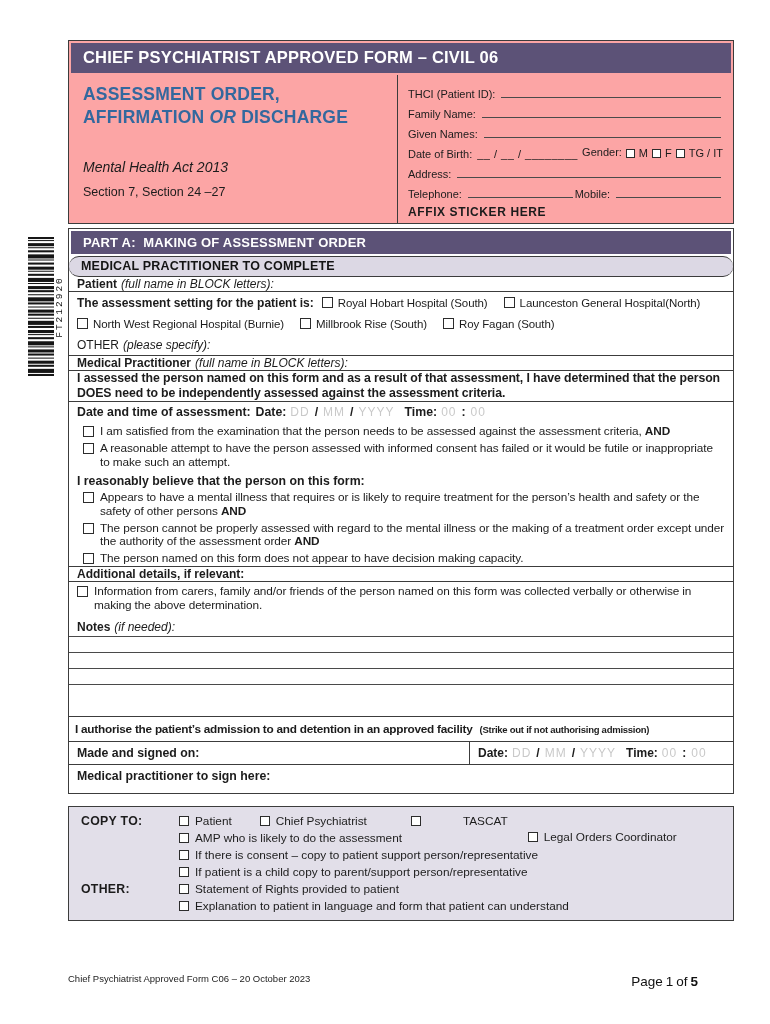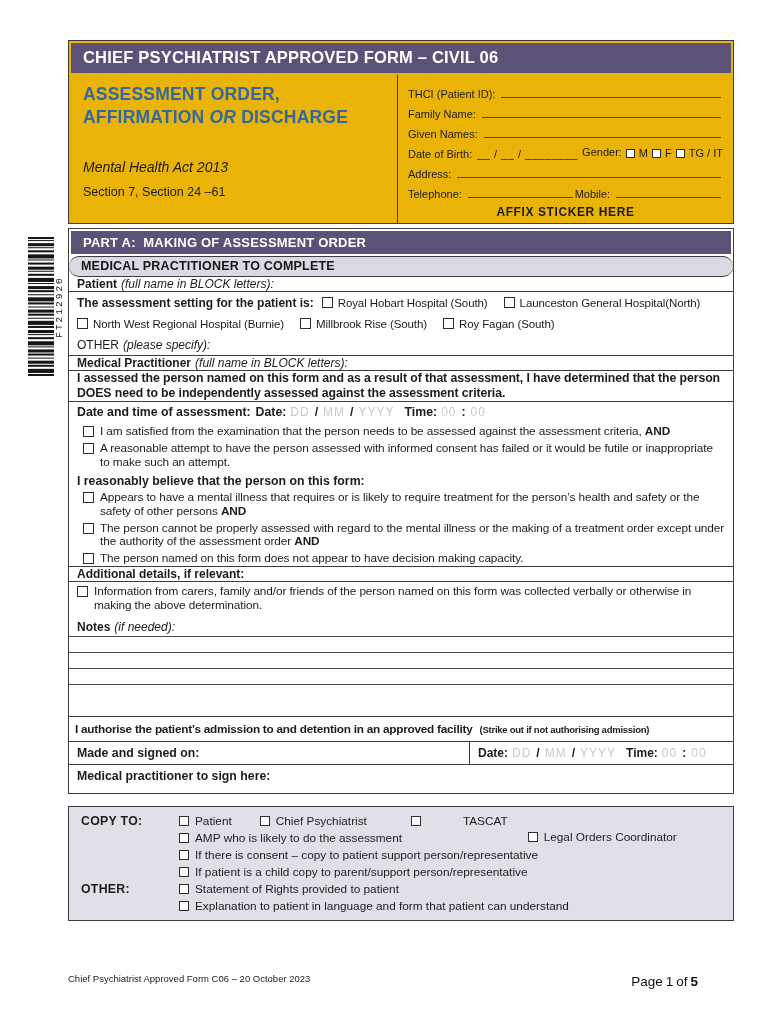--- a/index.html
+++ b/index.html
@@ -15,39 +15,39 @@
   
   .barcode { position:absolute; left:28px; top:237px; width:26px; height:139px; }
   .barcode-text {
     position:absolute; left:54px; top:377px; width:140px;
     transform:rotate(-90deg); transform-origin:left top;
     font-family:"Liberation Mono", monospace; font-size:9.5px; letter-spacing:2px;
     color:#111; text-align:center;
   }
 
   
-  .header-box { border:1.5px solid #3c3c3c; background:#eab308; }
+  .header-box { border:1.5px solid #3c3c3c; background:#fca5a5; }
   .header-band {
     background:#5c5277; color:#fff; font-weight:bold; font-size:16.5px;
     padding:5px 12px 6px 12px; letter-spacing:.2px; margin:2px; 
   }
   .header-cols { display:flex; }
   .header-left { width:328px; padding:8px 8px 8px 14px; }
   .doc-title { color:#33689e; font-weight:bold; font-size:17.5px; line-height:1.3; letter-spacing:.2px; }
   .doc-title .or { font-style:italic; }
   .act { font-style:italic; font-size:14px; margin-top:30px; }
   .sections { font-size:12.5px; margin-top:10px; }
   .header-right { flex:1; border-left:1.5px solid #3c3c3c; padding:7px 10px 4px 10px; font-size:11px; }
   .field-row { display:flex; align-items:flex-end; height:20px; white-space:nowrap; }
   .field-row .lbl { padding-bottom:2px; }
   .uline { flex:1; border-bottom:1px solid #4a4a4a; margin:0 2px 4px 6px; min-width:20px; }
   .dob-blanks { padding-bottom:2px; margin-left:5px; letter-spacing:.5px; }
   .gender-group { margin-left:auto; display:flex; align-items:center; gap:4px; padding-bottom:2px; }
   .gcb { display:inline-block; width:9px; height:9px; border:1.2px solid #2c2c2c; background:#fff; }
-  .affix { text-align:center; font-weight:bold; font-size:12px; letter-spacing:.6px; margin-top:3px; }
+  .affix { text-align:left; font-weight:bold; font-size:12px; letter-spacing:.6px; margin-top:3px; }
 
   
   .tick-note { text-align:right; font-style:italic; font-size:9.8px; margin-top:3px; color:#111; }
 
   
   .parta { border:1.5px solid #3c3c3c; margin-top:4px; background:#fff; font-size:12px; }
   .band {
     background:#5c5277; color:#fff; font-weight:bold; font-size:13px;
     padding:4px 12px; margin:2px 2px 2px 2px; letter-spacing:.2px;
   }
@@ -152,21 +152,21 @@
 
   <div class="header-box">
     <div class="header-band">CHIEF PSYCHIATRIST APPROVED FORM – CIVIL 06</div>
     <div class="header-cols">
       <div class="header-left">
         <div class="doc-title">
           <span>ASSESSMENT ORDER,</span><br>
           <span>AFFIRMATION </span><span class="or">OR</span><span> DISCHARGE</span>
         </div>
         <div class="act">Mental Health Act 2013</div>
-        <div class="sections">Section 7, Section 24 –61</div>
+        <div class="sections">Section 7, Section 24 –27</div>
       </div>
       <div class="header-right">
         <div class="field-row">
           <span class="lbl">THCI (Patient ID):</span>
           <span class="uline"></span>
         </div>
         <div class="field-row">
           <span class="lbl">Family Name:</span>
           <span class="uline"></span>
         </div>

